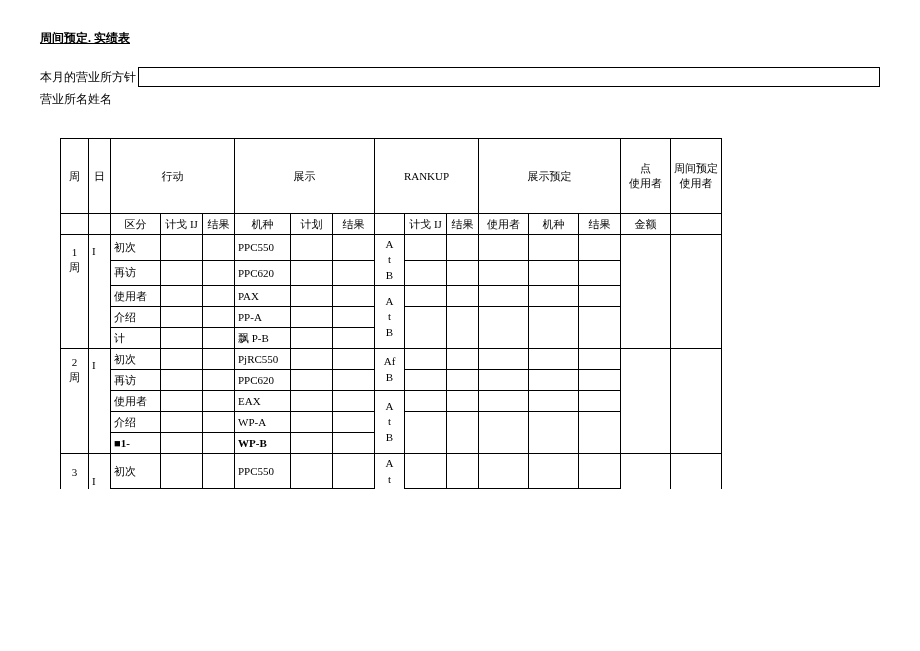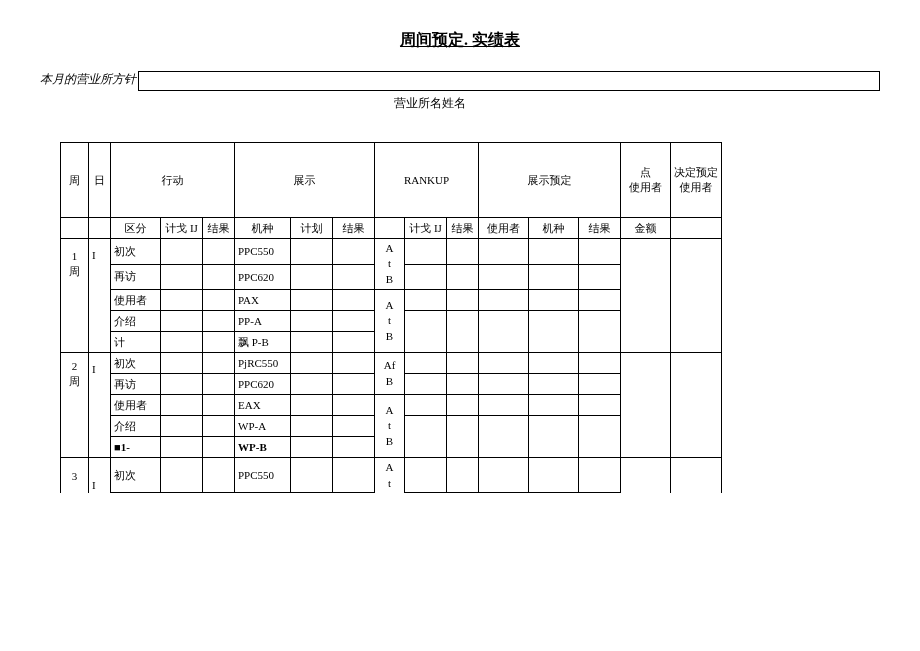--- a/index.html
+++ b/index.html
@@ -4,43 +4,42 @@
 <style>
   body {
     font-family: "SimSun", "宋体", serif;
     font-size: 12px;
     margin: 0;
     padding: 30px 40px;
     background: #fff;
     color: #000;
   }
   .title {
-    text-align: center;
-    font-size: 16px;
+    text-align: left;
+    font-size: 12px;
     font-weight: bold;
     margin-bottom: 20px;
     text-decoration: underline;
   }
   .policy-row {
     display: flex;
-    align-items: flex-start;
+    align-items: center;
     margin-bottom: 4px;
-    font-style: italic;
   }
   .policy-label {
     white-space: nowrap;
     padding-right: 2px;
   }
   .policy-box {
     flex: 1;
     border: 1px solid #000;
     height: 18px;
   }
   .office-name {
-    text-align: center;
+    text-align: left;
     padding-right: 60px;
     margin-bottom: 30px;
   }
   table {
     border-collapse: collapse;
     margin-left: 20px;
     table-layout: fixed;
   }
   td {
     border: 1px solid #000;
@@ -108,21 +107,21 @@
   <td colspan="3" class="center">RANKUP</td>
   <td colspan="3" class="center">展示预定</td>
   <td class="center">
     <div class="stack">
             <span>点</span>
             <span>使用者</span>
           </div>
   </td>
   <td class="center">
     <div class="stack">
-            <span>决定预定</span>
+            <span>周间预定</span>
             <span>使用者</span>
           </div>
   </td>
 </tr>
 
 <tr>
   <td></td>
   <td></td>
   <td class="center">区分</td>
   <td class="center">计戈 IJ</td>

